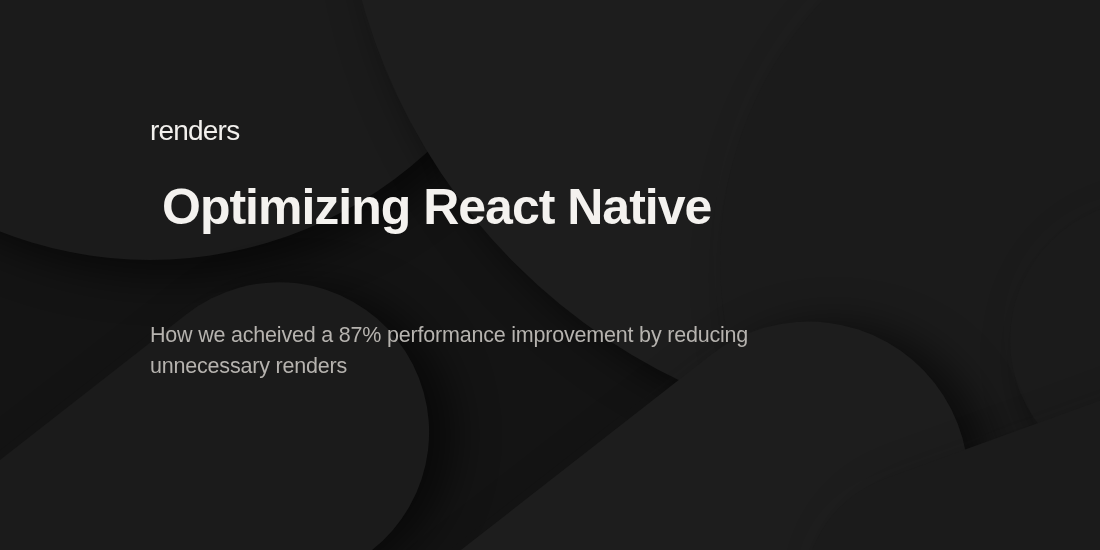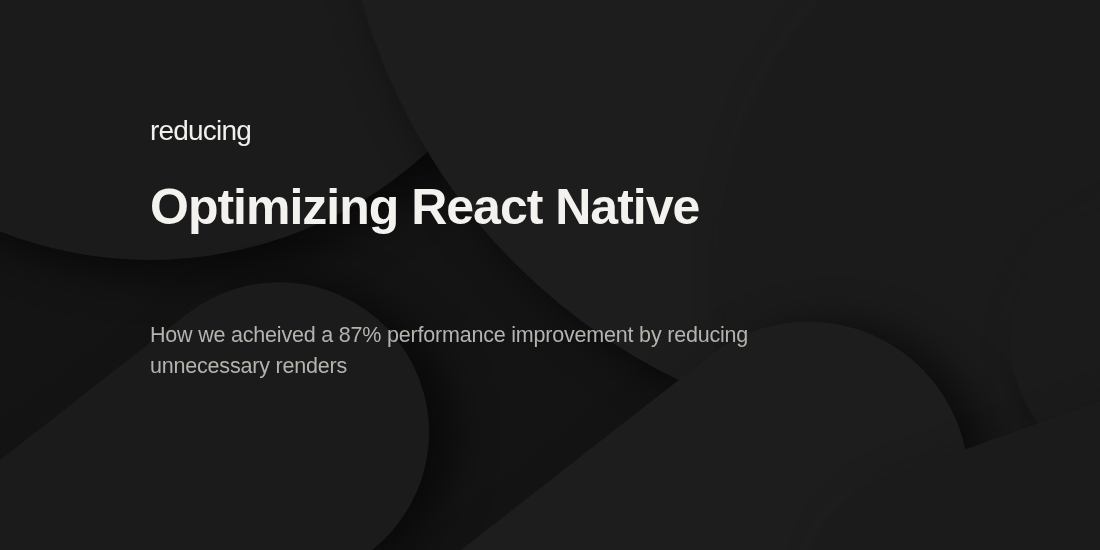--- a/index.html
+++ b/index.html
@@ -58,20 +58,21 @@
       margin-bottom: 34px;
     }
 
     .title {
       font-size: 50px;
       font-weight: 700;
       letter-spacing: -1px;
       color: #f4f2ef;
       margin-bottom: 86px;
       line-height: 1.05;
+      margin-left: 12px;
     }
 
     .subtitle {
       font-size: 21.5px;
       font-weight: 400;
       letter-spacing: -0.2px;
       color: #b6b3af;
       line-height: 1.45;
       max-width: 640px;
     }
@@ -83,18 +84,18 @@
   <div class="shape circle-tl"></div>
   <div class="shape circle-tr"></div>
   <div class="shape circle-mr"></div>
   <div class="shape circle-r"></div>
   <div class="shape pill-bl"></div>
   <div class="shape pill-bc"></div>
   <div class="shape rrect-br"></div>
 </div>
 
 <div class="content">
-  <div class="brand">reducing</div>
+  <div class="brand">renders</div>
 
   <h1 class="title">Optimizing React Native</h1>
 
   <p class="subtitle">How we acheived a 87% performance improvement by reducing unnecessary renders</p>
 </div>
 
 </body></html>

